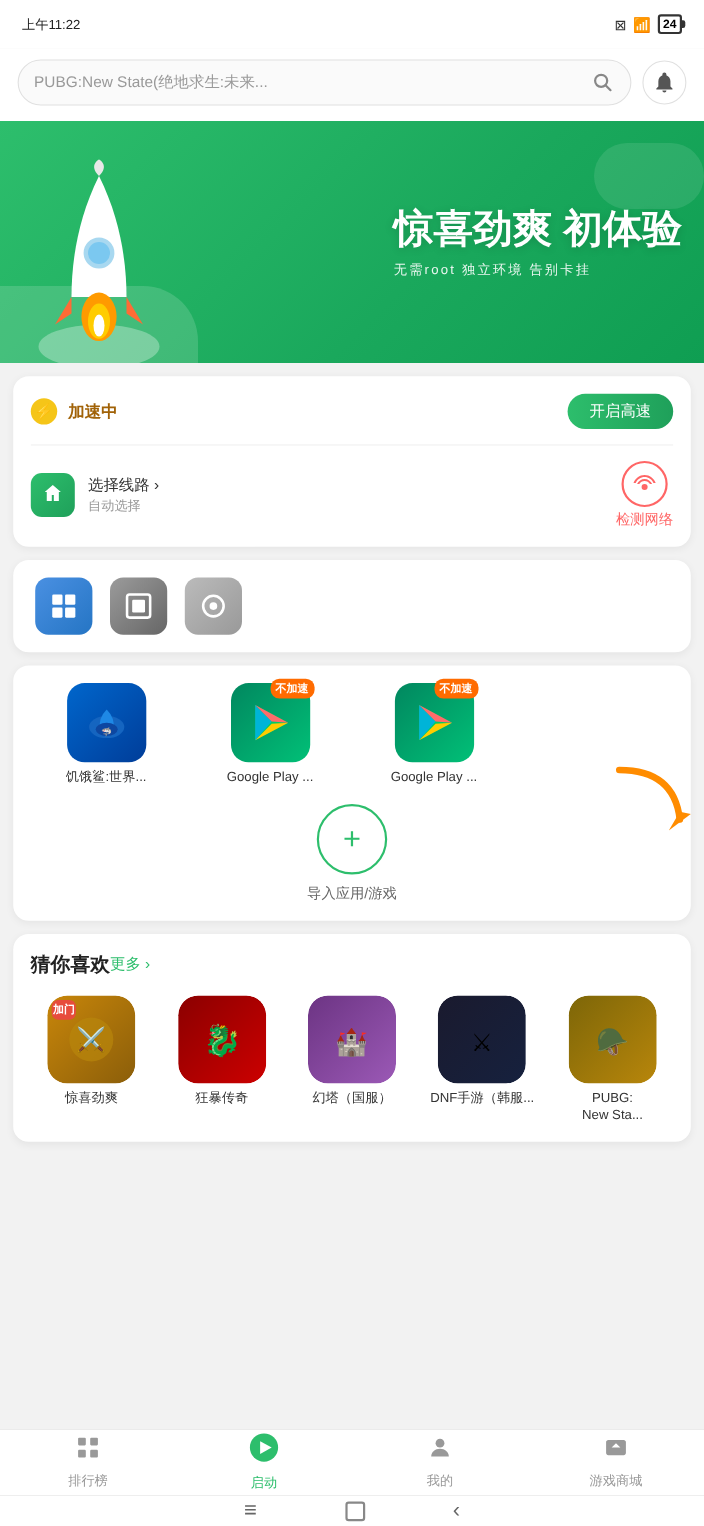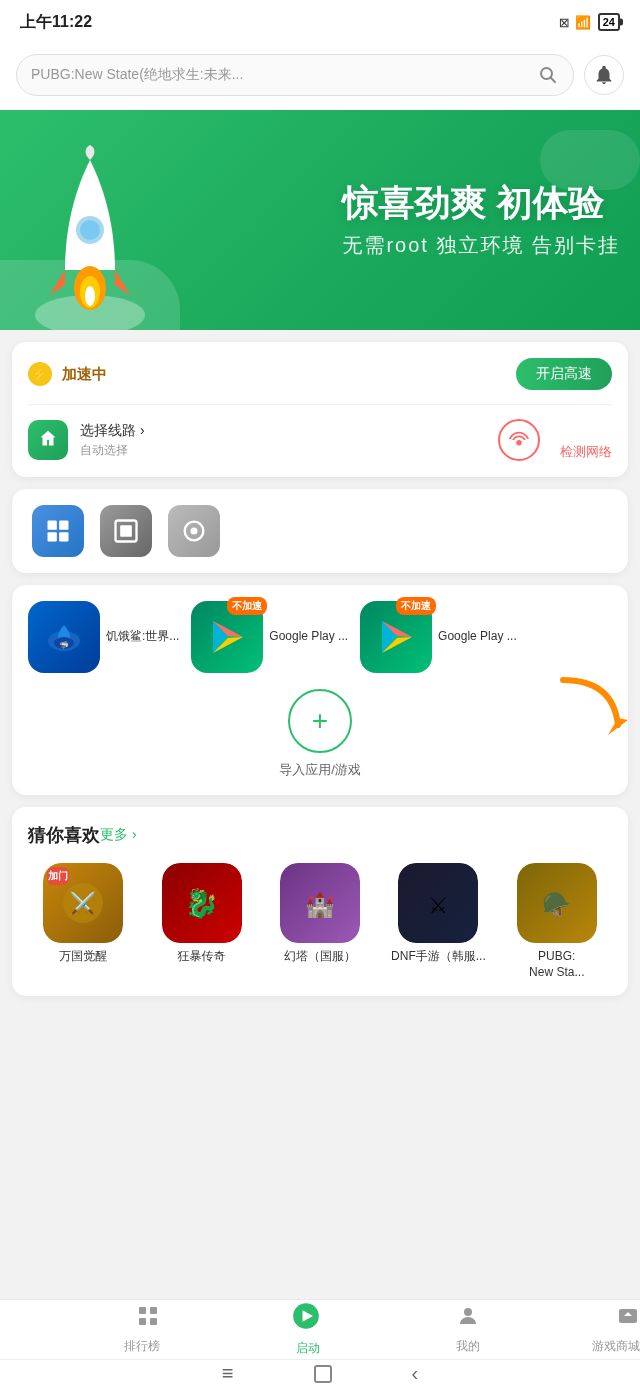--- a/index.html
+++ b/index.html
@@ -15,22 +15,22 @@
     
     .status-bar {
       background: #fff;
       height: 44px;
       display: flex;
       align-items: center;
       justify-content: space-between;
       padding: 0 20px;
     }
     .status-time {
-      font-size: 16px;
-      font-weight: 700;
+      font-size: 12px;
+      font-weight: 400;
       color: #222;
     }
     .status-icons {
       display: flex;
       align-items: center;
       gap: 6px;
     }
     .status-icon-box {
       font-size: 13px;
       color: #333;
@@ -125,21 +125,21 @@
       text-align: left;
     }
     .banner-title {
       font-size: 36px;
       font-weight: 800;
       color: #fff;
       line-height: 1.2;
       text-shadow: 0 2px 8px rgba(0,0,0,0.15);
     }
     .banner-subtitle {
-      font-size: 20px;
+      font-size: 12px;
       color: rgba(255,255,255,0.9);
       margin-top: 8px;
       letter-spacing: 2px;
     }
 
     
     .card {
       background: #fff;
       border-radius: 14px;
       margin: 12px 12px;
@@ -211,23 +211,23 @@
       gap: 4px;
     }
     .route-subtitle {
       font-size: 12px;
       color: #999;
       margin-top: 2px;
     }
     .detect-wrap {
       margin-left: auto;
       display: flex;
-      flex-direction: row;
-      align-items: flex-end;
-      gap: 20px;
+      flex-direction: column;
+      align-items: center;
+      gap: 2px;
     }
     .detect-circle {
       width: 42px;
       height: 42px;
       border-radius: 50%;
       border: 2px solid #f66;
       display: flex;
       align-items: center;
       justify-content: center;
       color: #f66;
@@ -277,21 +277,21 @@
       position: relative;
     }
     .app-grid {
       display: grid;
       grid-template-columns: repeat(4, 1fr);
       gap: 12px;
       margin-bottom: 16px;
     }
     .app-item {
       display: flex;
-      flex-direction: row;
+      flex-direction: column;
       align-items: center;
       gap: 6px;
     }
     .app-icon-wrap {
       position: relative;
       width: 72px;
       height: 72px;
     }
     .app-icon {
       width: 72px;
@@ -420,21 +420,21 @@
       width: 640px;
       background: #fff;
       border-top: 1px solid #ebebeb;
       display: flex;
       height: 60px;
     }
     .nav-item {
       flex: 1;
       display: flex;
       flex-direction: column;
-      align-items: flex-end;
+      align-items: center;
       justify-content: center;
       gap: 4px;
       cursor: pointer;
     }
     .nav-icon {
       font-size: 22px;
       color: #999;
     }
     .nav-icon.active {
       color: #2dbe6c;
@@ -659,21 +659,21 @@
     <div class="rec-item">
     <div class="rec-icon" style="width:80px;height:80px;padding:0;">
             <div style="position:relative;width:100%;height:100%;background:linear-gradient(135deg,#c8860a,#8b5e0a);border-radius:18px;display:flex;align-items:center;justify-content:center;overflow:hidden;">
       <svg width="50" height="50" viewBox="0 0 50 50">
                 <circle cx="25" cy="25" r="20" fill="#b8860b" opacity="0.7"></circle>
                 <text x="25" y="33" text-anchor="middle" font-size="22">⚔️</text>
               </svg>
       <span style="position:absolute;top:4px;left:4px;background:#e74c3c;color:#fff;font-size:10px;padding:2px 1px;border-radius:6px;font-weight:700;">加门</span>
     </div>
           </div>
-    <div class="rec-name"><span>万国觉醒</span></div>
+    <div class="rec-name"><span>惊喜劲爽</span></div>
   </div>
         <div class="rec-item">
     <div class="rec-icon" style="width:80px;height:80px;padding:0;">
             <div style="width:100%;height:100%;background:linear-gradient(135deg,#8b0000,#cc0000);border-radius:18px;display:flex;align-items:center;justify-content:center;overflow:hidden;">
       <svg width="50" height="50" viewBox="0 0 50 50">
                 <text x="25" y="35" text-anchor="middle" font-size="28">🐉</text>
               </svg>
     </div>
           </div>
     <div class="rec-name"><span>狂暴传奇</span></div>

